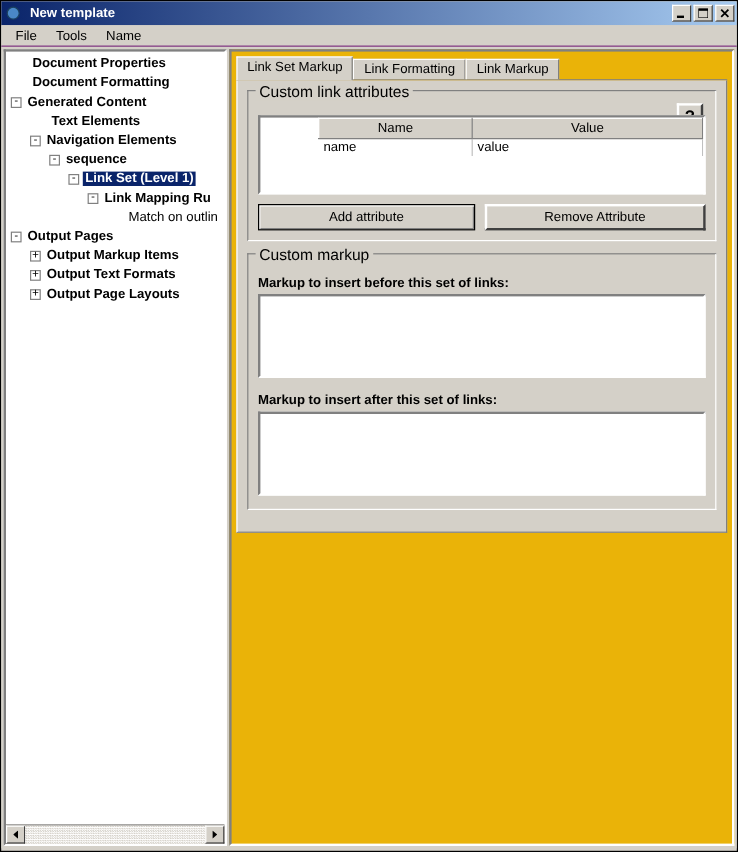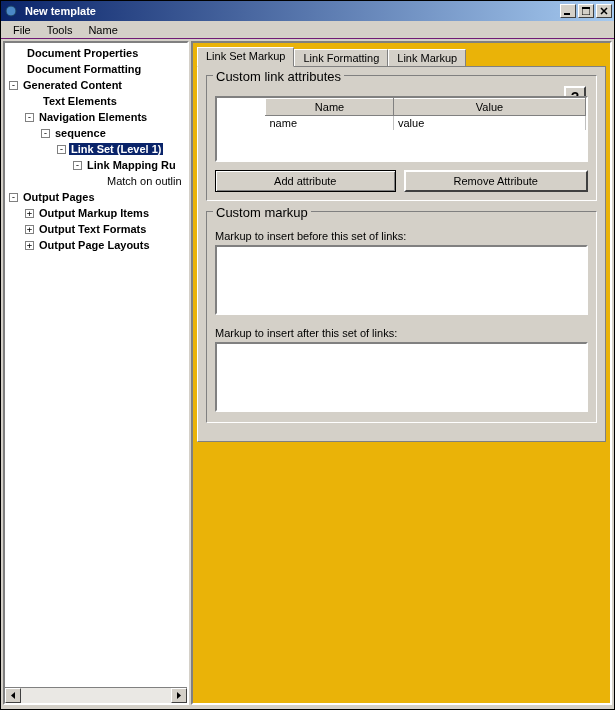--- a/index.html
+++ b/index.html
@@ -46,21 +46,21 @@
 
 .attr-table { border: 2px solid; border-color: #808080 #fff #fff #808080; background: #fff; margin-top: 6px; margin-bottom: 8px; height: 66px; overflow: hidden; padding-left: 48px; }
 .attr-table table { width: 100%; border-collapse: collapse; }
 .attr-table th { background: #d4d0c8; border: 1px solid; border-color: #fff #808080 #808080 #fff; padding: 2px; font-weight: normal; font-size: 11px; text-align: center; }
 .attr-table td { padding: 1px 4px; font-size: 11px; border-right: 1px solid #c0c0c0; }
 
 .btn-row { display: flex; gap: 8px; margin-top: 4px; }
 .win-btn { flex: 1; padding: 3px 8px; background: #d4d0c8; border: 2px solid; border-color: #fff #404040 #404040 #fff; cursor: pointer; font-size: 11px; font-family: inherit; text-align: center; }
 .win-btn.default { border: 1px solid #000; padding: 2px 7px; box-shadow: inset 1px 1px 0 #fff, inset -1px -1px 0 #808080; }
 
-.textarea-label { font-size: 11px; margin-bottom: 3px; margin-top: 4px; }
+.textarea-label { font-size: 11px; margin-bottom: 3px; margin-top: 4px; font-weight: bold; }
 .win-textarea { width: 100%; height: 70px; border: 2px solid; border-color: #808080 #fff #fff #808080; background: #fff; font-family: inherit; font-size: 11px; resize: none; padding: 2px; }
 
 .group1-content { position: relative; }
 </style>
 </head>
 <body>
 
 <div class="titlebar">
   <span class="titlebar-icon">
     <svg width="14" height="14" viewBox="0 0 14 14">

